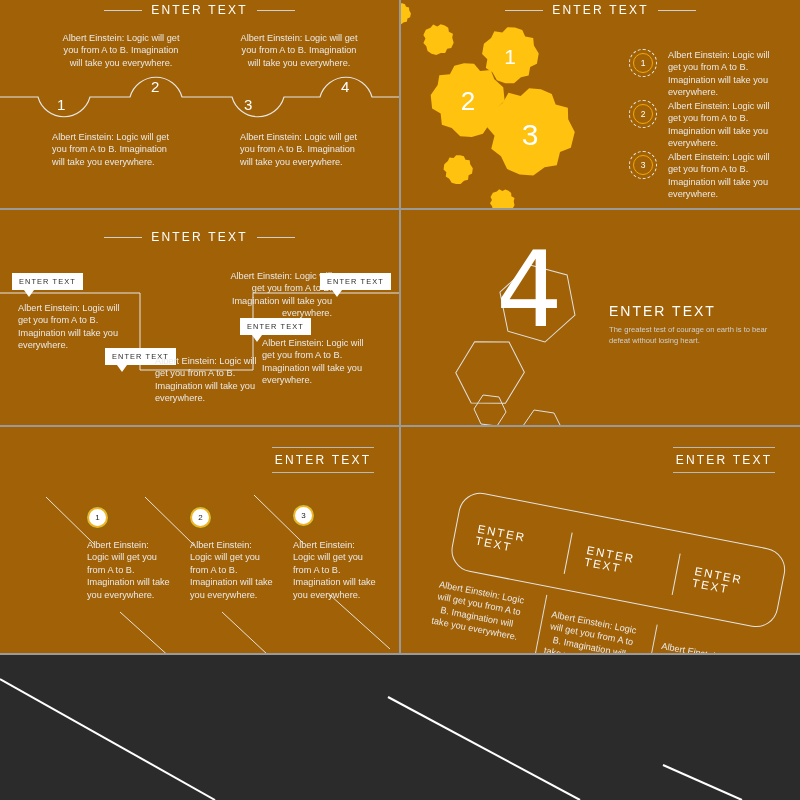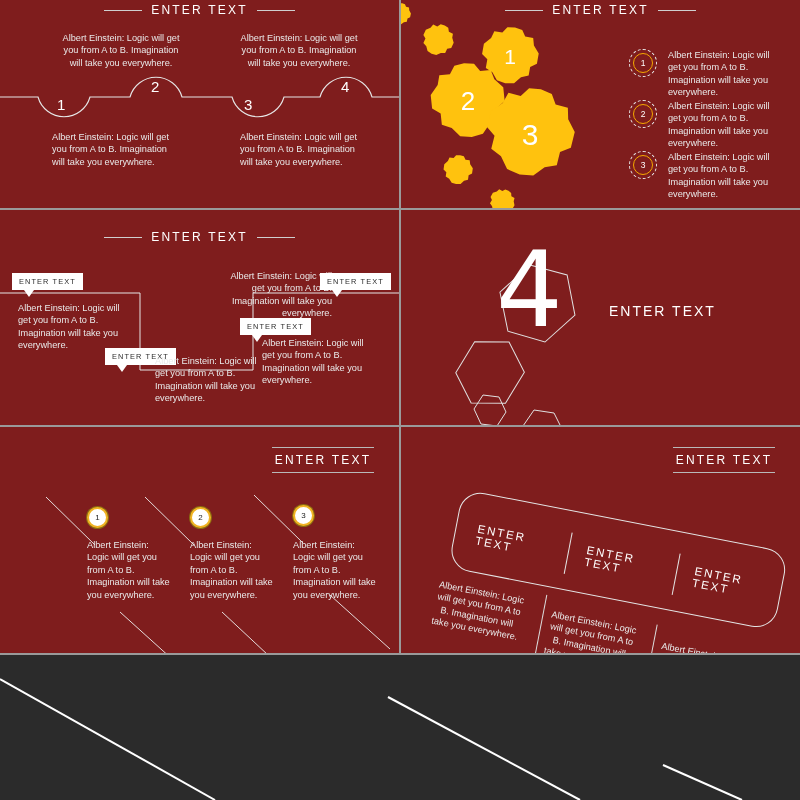--- a/index.html
+++ b/index.html
@@ -3,21 +3,21 @@
 <meta charset="utf-8">
 <style>
   html,body{margin:0;padding:0;background:#2b2b2b;}
   body{width:800px;height:800px;overflow:hidden;
        font-family:"Liberation Sans","DejaVu Sans",sans-serif;color:#fff;}
   #stage{position:relative;width:800px;height:800px;background:#2e2e2e;}
 
   
   .tex{position:absolute;inset:0;pointer-events:none;opacity:.5;}
 
-  .panel{position:absolute;overflow:hidden;background:#7f1d1d;}
+  .panel{position:absolute;overflow:hidden;background:#a16207;}
   .sep{position:absolute;background:#9a9a9a;}
 
   
   .hdr{position:absolute;display:flex;align-items:center;justify-content:center;
        letter-spacing:2.2px;font-size:12px;color:#fff;}
   .hdr .ln{height:1px;background:#cfcfcf;width:38px;}
   .hdr .ln.l{margin-right:9px;}
   .hdr .ln.r{margin-left:9px;}
   .hdr2{position:absolute;text-align:center;letter-spacing:2.2px;font-size:12px;}
   .hdr2 .bar{height:1px;background:#b9b9b9;width:100%;}
@@ -219,20 +219,21 @@
     <svg width="399" height="215" style="position:absolute;left:0;top:0;">
       <g fill="none" stroke="#e0e0e0" stroke-width="1">
         <polygon points="125,56 163,62 175,101 148,131 110,124 98,86" transform="rotate(6 136 93)"></polygon>
         <polygon points="78,130 112,135 123,167 100,195 66,190 55,158" transform="rotate(-8 89 162)"></polygon>
         <polygon points="82,185 98,187 105,202 96,216 80,214 73,199"></polygon>
         <polygon points="133,200 153,203 162,221 151,237 131,234 122,216"></polygon>
       </g>
     </svg>
     <div class="big4" style="left:95px;top:28px;">4</div>
     <div class="q-title" style="left:208px;top:93px;">ENTER TEXT</div>
+    <div class="q-body" style="left:208px;top:114px;">The greatest test of courage on earth is to bear defeat without losing heart.</div>
   </div>
 
   <div class="panel" style="left:0;top:427px;width:399px;height:226px;">
     <svg width="399" height="226" style="position:absolute;left:0;top:0;">
       <g stroke="#f0f0f0" stroke-width="1" opacity=".9">
         <line x1="46" y1="70" x2="95" y2="118"></line>
         <line x1="145" y1="70" x2="194" y2="118"></line>
         <line x1="254" y1="68" x2="303" y2="116"></line>
         <line x1="120" y1="185" x2="172" y2="232"></line>
         <line x1="222" y1="185" x2="268" y2="228"></line>

